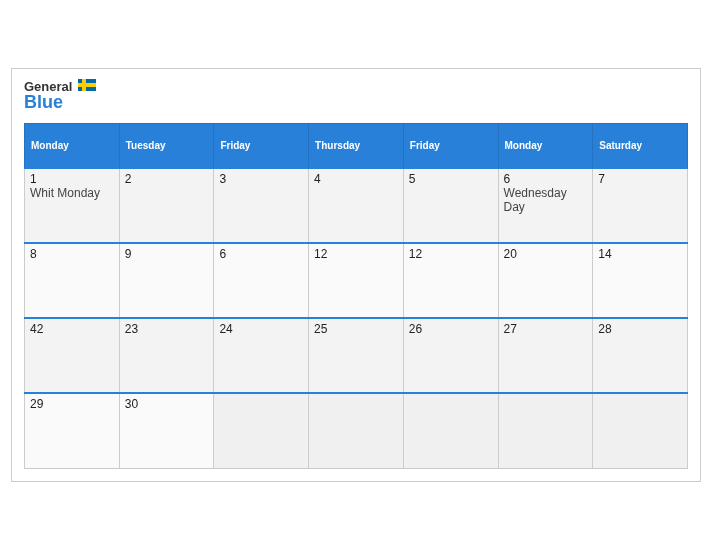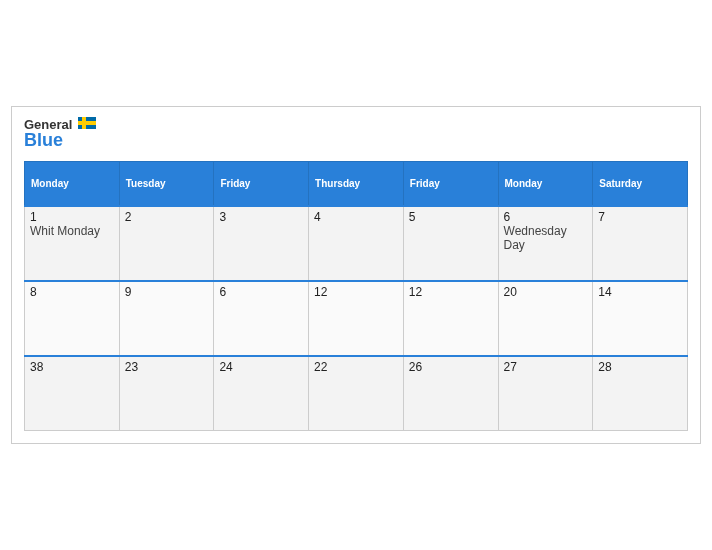--- a/index.html
+++ b/index.html
@@ -188,36 +188,49 @@
           </td>
           <td>
             <span class="day-num">20</span>
           </td>
           <td>
             <span class="day-num">14</span>
           </td>
         </tr>
         <tr>
           <td>
-            <span class="day-num">38</span>
+            <span class="day-num">42</span>
           </td>
           <td>
             <span class="day-num">23</span>
           </td>
           <td>
             <span class="day-num">24</span>
           </td>
           <td>
-            <span class="day-num">22</span>
+            <span class="day-num">25</span>
           </td>
           <td>
             <span class="day-num">26</span>
           </td>
           <td>
             <span class="day-num">27</span>
           </td>
           <td>
             <span class="day-num">28</span>
           </td>
+        </tr>
+        <tr>
+          <td>
+            <span class="day-num">29</span>
+          </td>
+          <td>
+            <span class="day-num">30</span>
+          </td>
+          <td class="td-empty"></td>
+          <td class="td-empty"></td>
+          <td class="td-empty"></td>
+          <td class="td-empty"></td>
+          <td class="td-empty"></td>
         </tr>
       </tbody>
   </table>
 </div>
 
 </body></html>

